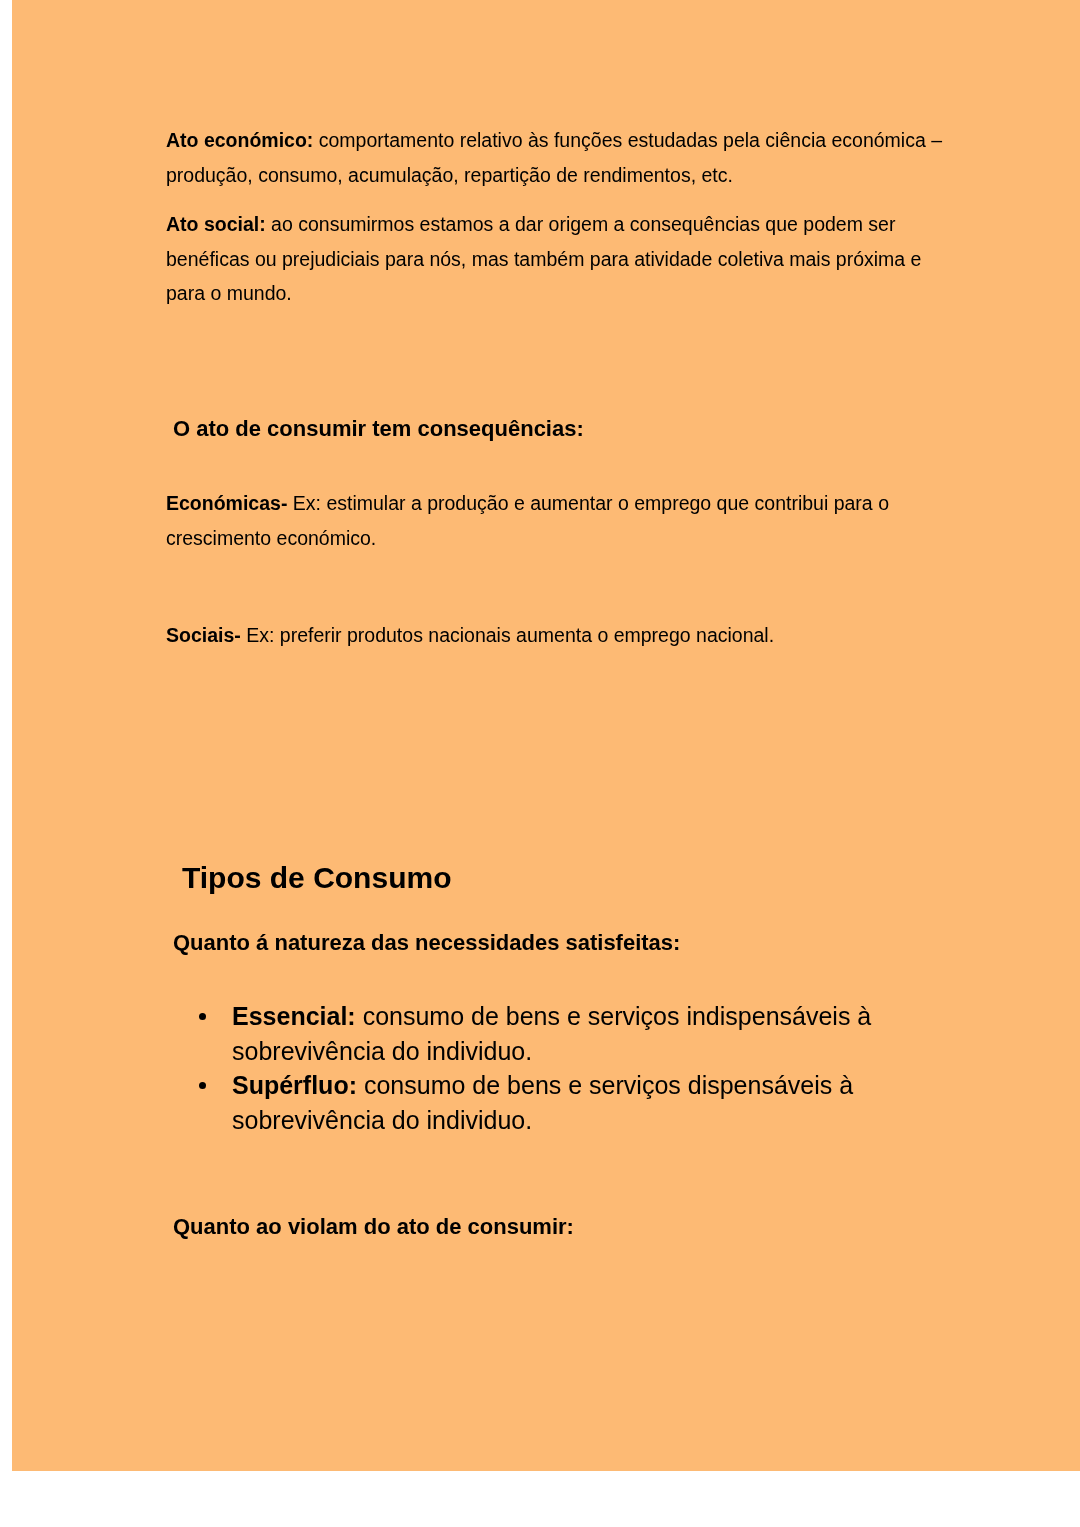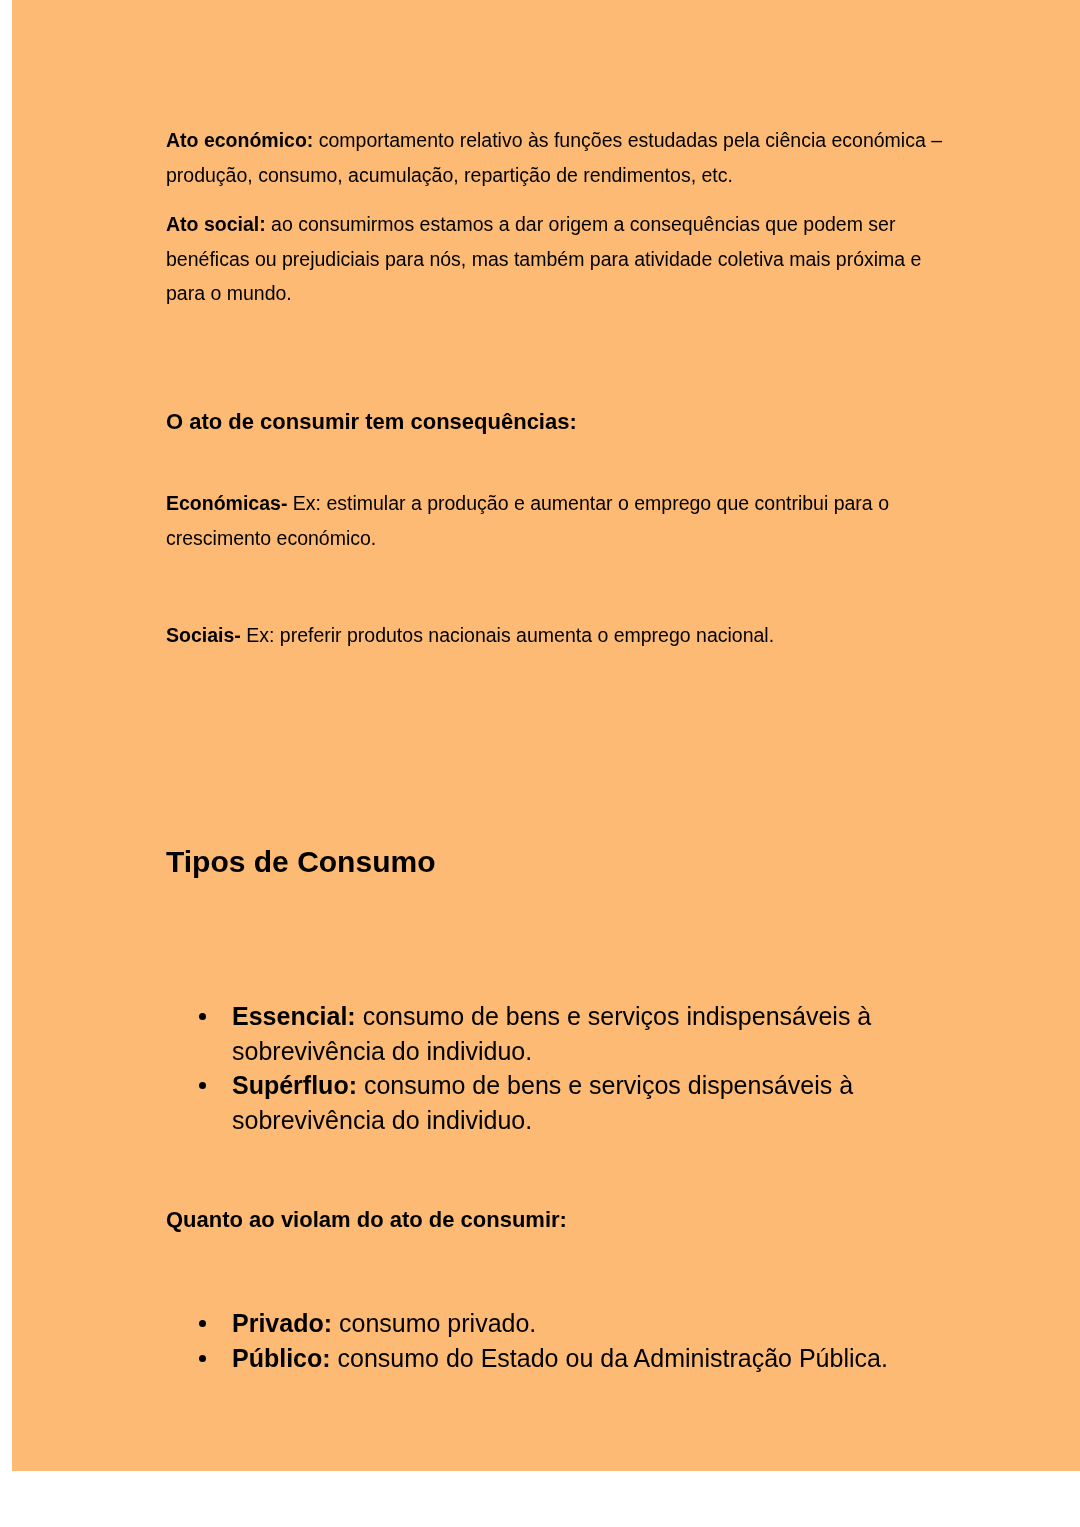--- a/index.html
+++ b/index.html
@@ -4,22 +4,22 @@
   <style>
     html, body { margin: 0; padding: 0; background: #ffffff; }
     body {
       width: 1080px; height: 1527px; position: relative; overflow: hidden;
       font-family: "Liberation Sans", sans-serif; color: #000000;
     }
     .page { position: absolute; left: 12px; top: 0; width: 1080px; height: 1471px; background: #fdba74; }
     .block { position: absolute; left: 154px; width: 780px; }
     .para { font-size: 19.5px; line-height: 34.5px; margin: 0; }
     .para b { font-weight: bold; }
-    .h2 { font-size: 22px; font-weight: bold; line-height: 30px; margin: 0; }
-    .h1 { font-size: 30px; font-weight: bold; line-height: 40px; margin: 0; }
+    .h2 { font-size: 22px; font-weight: bold; line-height: 30px; margin: 7px; }
+    .h1 { font-size: 30px; font-weight: bold; line-height: 40px; margin: 16px; }
     ul.bullets { list-style: none; margin: 0; padding: 0; }
     ul.bullets li { position: relative; padding-left: 66px; font-size: 25px; line-height: 34.5px; }
     ul.bullets li .dot {
       position: absolute; left: 33px; top: 14px; width: 7px; height: 7px;
       border-radius: 50%; background: #000;
     }
   </style>
 </head>
 <body>
 
@@ -39,30 +39,27 @@
     <p class="para"><b>Económicas-</b><span> Ex: estimular a produção e aumentar o emprego que contribui para o crescimento económico.</span></p>
   </div>
   <div class="block" style="top:618px;">
     <p class="para"><b>Sociais-</b><span> Ex: preferir produtos nacionais aumenta o emprego nacional.</span></p>
   </div>
 
   <div class="block" style="top:842px;">
     <p class="h1">Tipos de Consumo</p>
   </div>
 
+  <div class="block" style="top:921px;">
+    <p class="h2">Quanto á natureza das necessidades satisfeitas:</p>
+  </div>
   <div class="block" style="top:999px; left:154px;">
     <ul class="bullets">
       <li><span class="dot"></span><b>Essencial:</b><span> consumo de bens e serviços indispensáveis à sobrevivência do individuo.</span></li>
       <li><span class="dot"></span><b>Supérfluo:</b><span> consumo de bens e serviços dispensáveis à sobrevivência do individuo.</span></li>
     </ul>
   </div>
 
   <div class="block" style="top:1205px;">
     <p class="h2">Quanto ao violam do ato de consumir:</p>
   </div>
-  <div class="block" style="top:1306px; left:154px;">
-    <ul class="bullets">
-      <li><span class="dot"></span><b>Privado:</b><span> consumo privado.</span></li>
-      <li><span class="dot"></span><b>Público:</b><span> consumo do Estado ou da Administração Pública.</span></li>
-    </ul>
-  </div>
 
 </div>
 
 </body></html>

